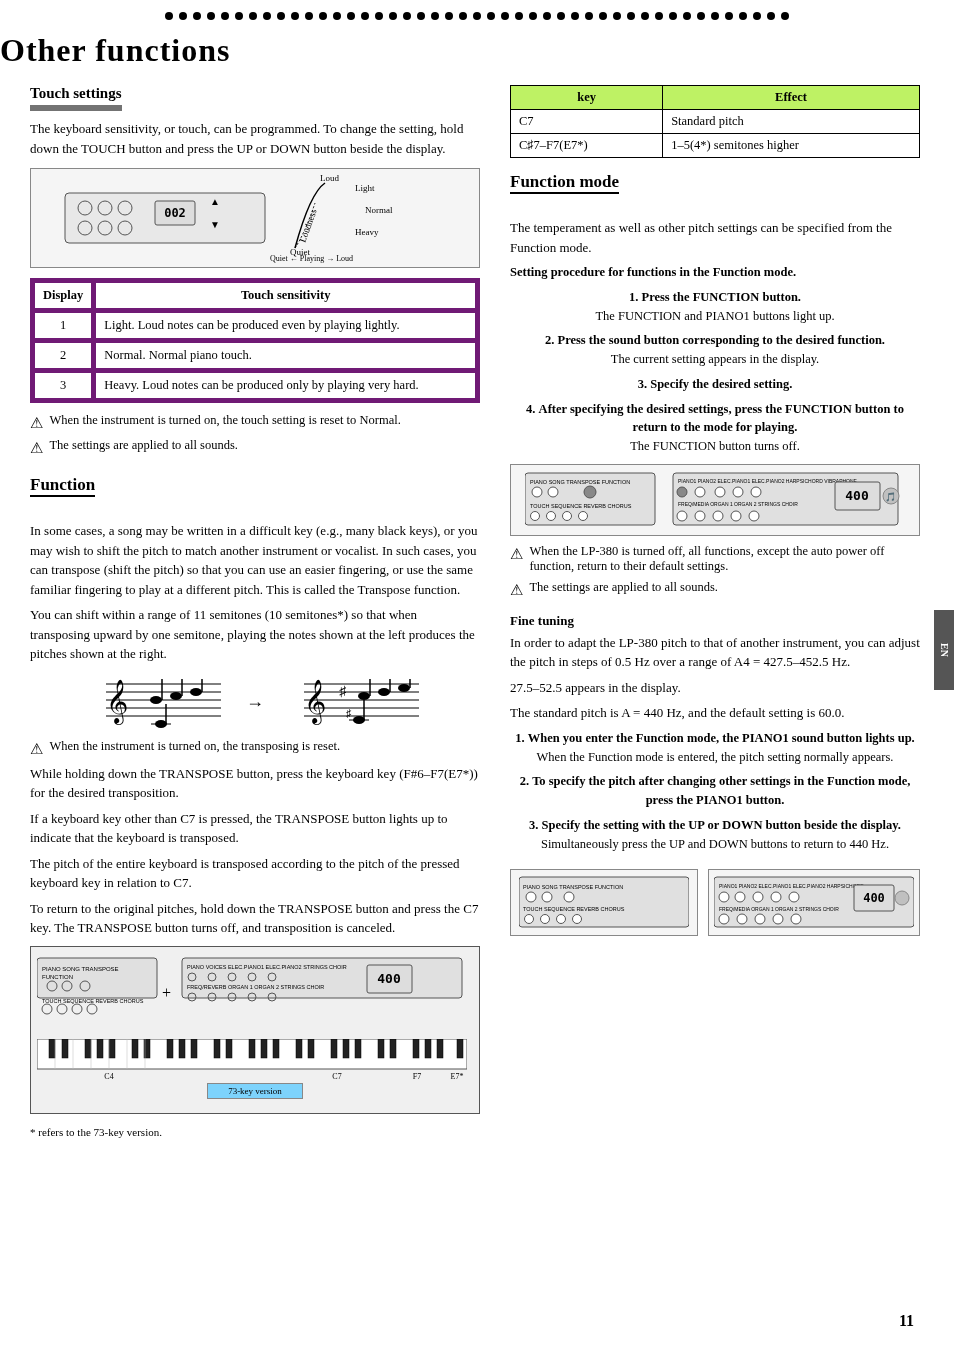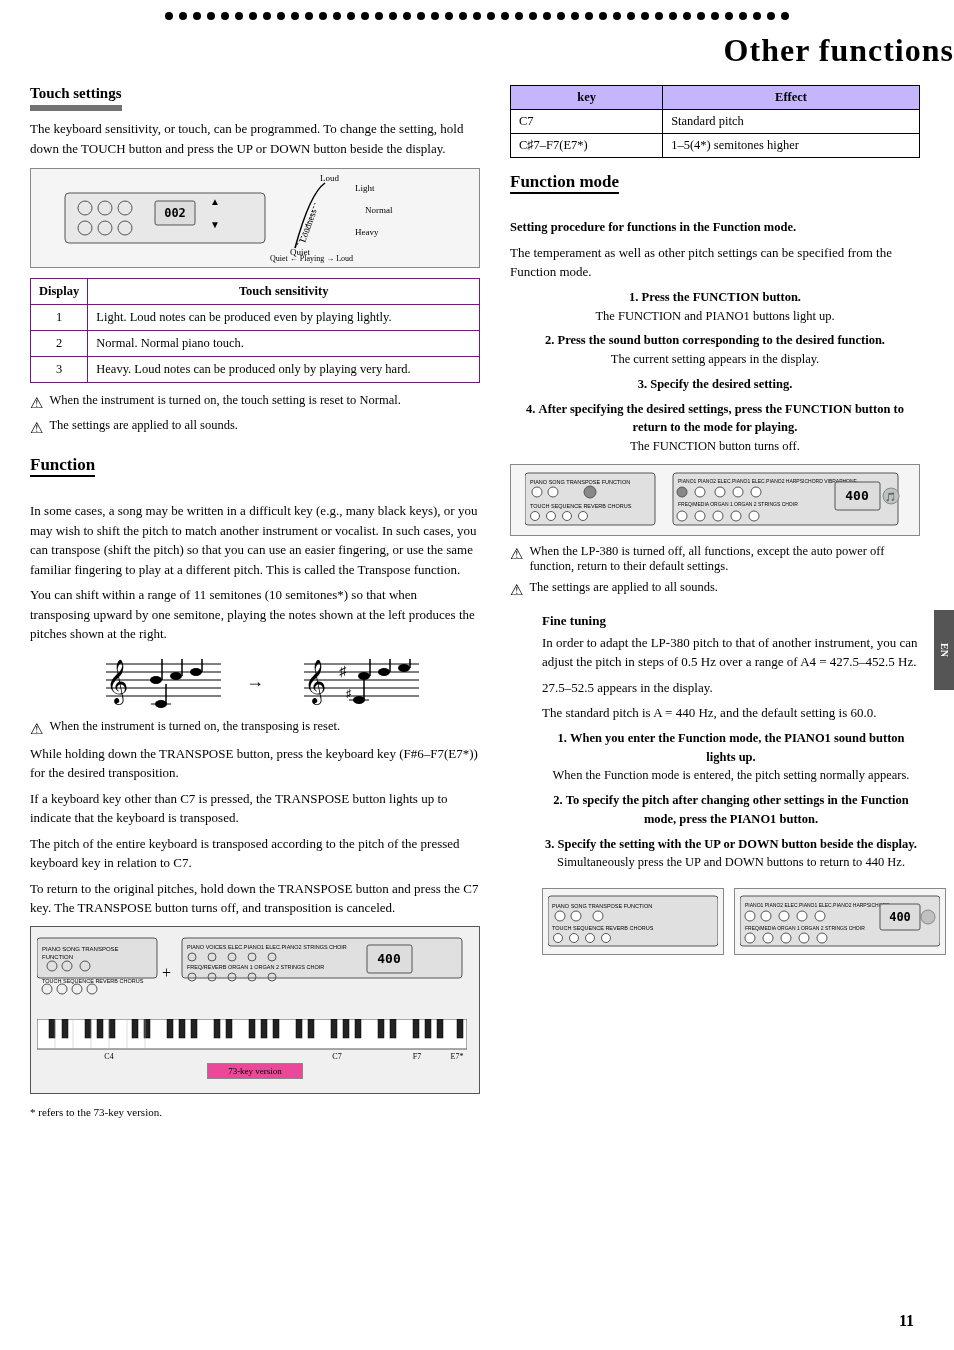--- a/index.html
+++ b/index.html
@@ -23,21 +23,21 @@
     }
     .top-dots span {
       width: 8px;
       height: 8px;
       border-radius: 50%;
       background: #000;
       display: inline-block;
     }
 
     .page-title {
-      text-align: right;
+      text-align: left;
       font-size: 32px;
       font-weight: bold;
       padding: 8px 0 16px 0;
       letter-spacing: 1px;
     }
 
     .content-wrapper {
       display: flex;
       gap: 0;
       padding: 0 30px;
@@ -89,21 +89,21 @@
     }
 
     
     .touch-table {
       border-collapse: collapse;
       width: 100%;
       margin: 10px 0;
       font-size: 12.5px;
     }
     .touch-table th, .touch-table td {
-      border: 1px solid #701a75;
+      border: 5px solid #701a75;
       padding: 5px 8px;
       vertical-align: top;
     }
     .touch-table th {
       font-weight: bold;
       background: #fff;
     }
     .touch-table td:first-child {
       width: 50px;
       text-align: center;
@@ -156,21 +156,21 @@
       font-size: 12.5px;
       margin-bottom: 14px;
     }
     .key-effect-table th, .key-effect-table td {
       border: 1px solid #000;
       padding: 4px 8px;
       vertical-align: middle;
     }
     .key-effect-table th {
       font-weight: bold;
-      background: #c4b5fd;
+      background: #bef264;
       margin-top: 36px;
     }
 
     
     .num-list {
       list-style: none;
       padding: 0;
       margin: 6px 0;
     }
     .num-list li {
@@ -219,38 +219,37 @@
     }
 
     
     .staff-svg {
       width: 150px;
       height: 55px;
     }
 
     .fine-tuning-section {
       margin-top: 14px;
-      margin-left: 32px;
     }
 
     .section-subtitle {
       font-weight: bold;
       font-size: 13px;
       margin-bottom: 4px;
     }
 
     .footnote {
       font-size: 11px;
       margin-top: 4px;
     }
 
     .kbd-version-label {
       text-align: center;
       font-size: 9px;
-      background: #ec4899;
+      background: #7dd3fc;
       border: 1px solid #888;
       padding: 2px 20px;
       margin: 0 auto;
       width: fit-content;
     }
   </style>
 </head>
 <body>
 
 <div class="top-dots">
@@ -563,22 +562,22 @@
         </tr>
         <tr>
           <td>C♯7–F7(E7*)</td>
           <td>1–5(4*) semitones higher</td>
         </tr>
       </tbody>
     </table>
 
     <div>
       <span class="section-heading">Function mode</span>
+      <p>The temperament as well as other pitch settings can be specified from the Function mode.</p>
       <p style="font-weight:bold; font-size:12.5px; margin-bottom:6px;">Setting procedure for functions in the Function mode.</p>
-      <p>The temperament as well as other pitch settings can be specified from the Function mode.</p>
 
       <ol class="num-list">
         <li>
           <span class="step-num">1.</span>
           <span style="font-weight:bold;">Press the FUNCTION button.</span><br>
           <span>The FUNCTION and PIANO1 buttons light up.</span>
         </li>
         <li>
           <span class="step-num">2.</span>
           <span style="font-weight:bold;">Press the sound button corresponding to the desired function.</span><br>

